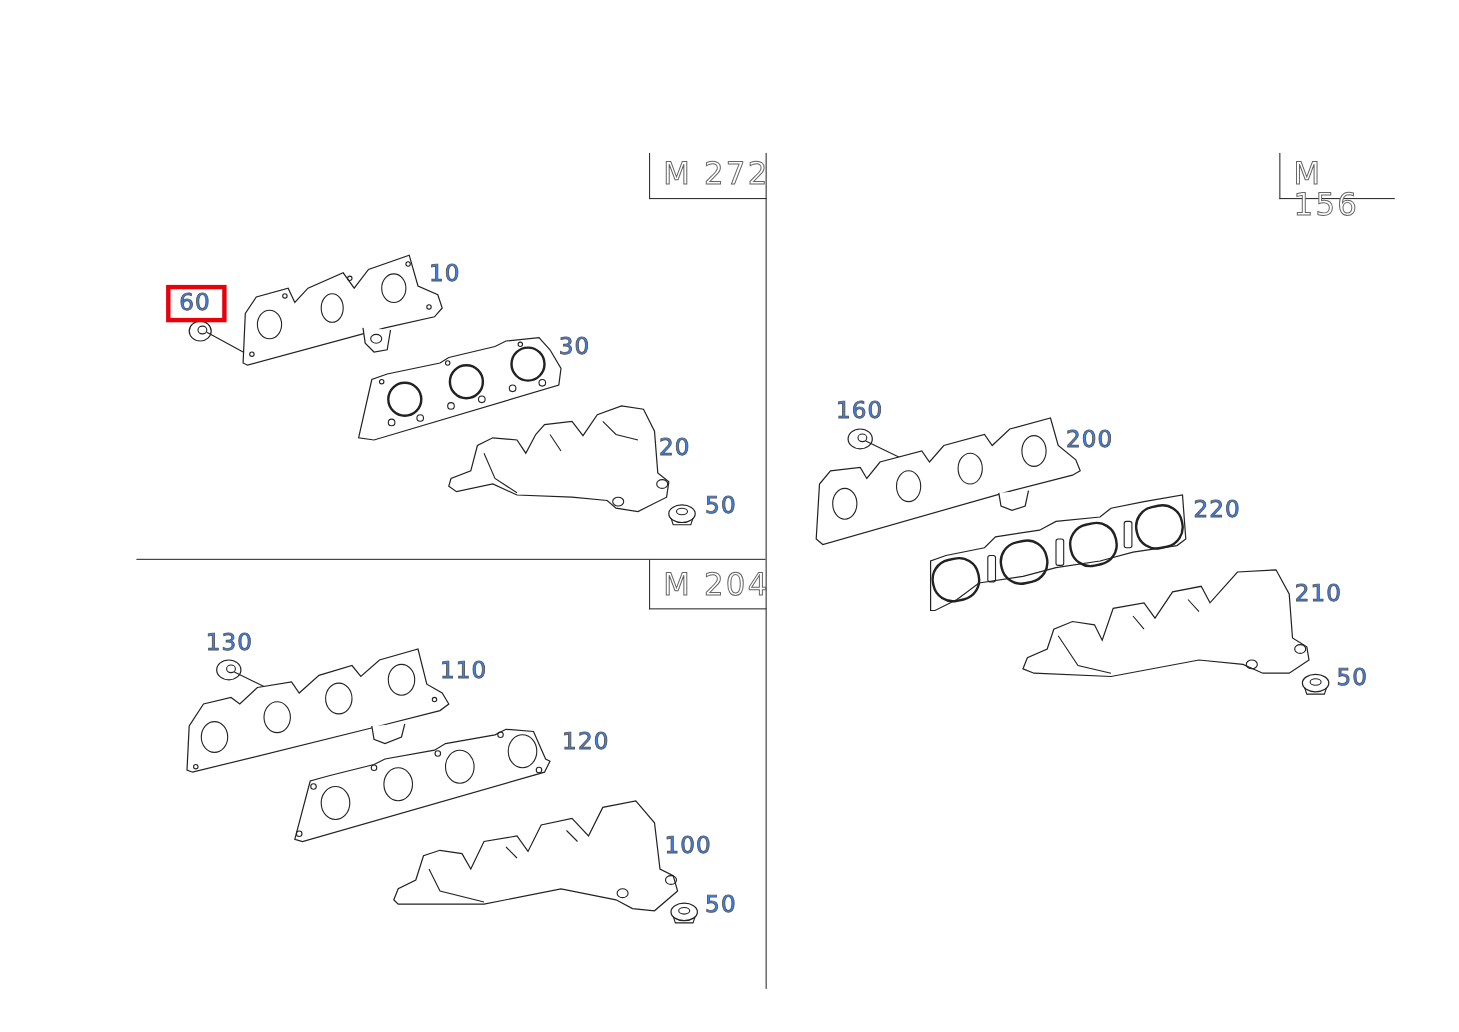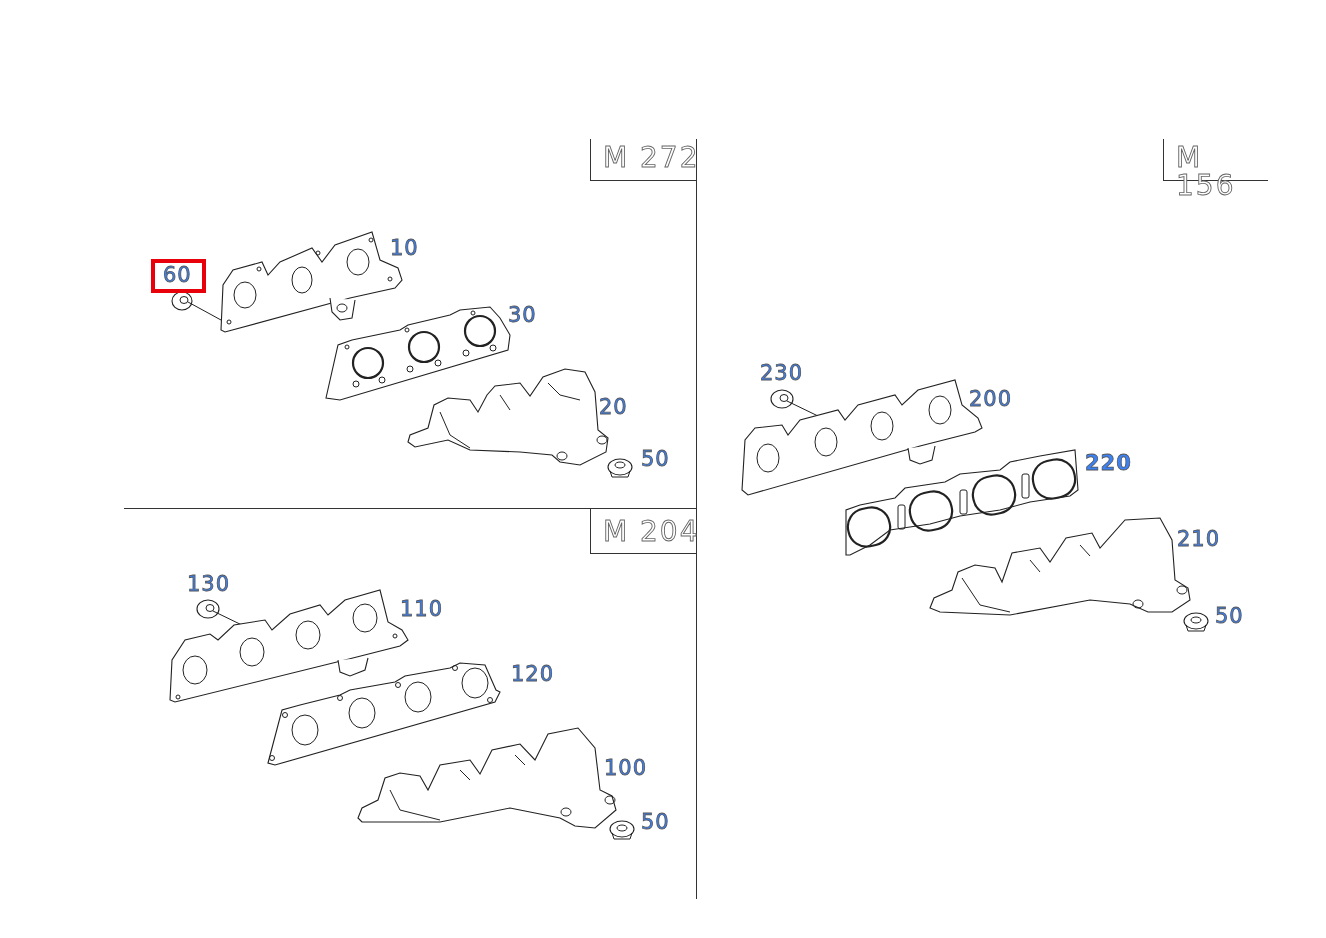--- a/index.html
+++ b/index.html
@@ -172,18 +172,18 @@
   <div class="label" style="left:508px;top:305px;">30</div>
   <div class="label" style="left:599px;top:397px;">20</div>
   <div class="label" style="left:641px;top:449px;">50</div>
 
   <div class="label" style="left:187px;top:574px;">130</div>
   <div class="label" style="left:400px;top:599px;">110</div>
   <div class="label" style="left:511px;top:664px;">120</div>
   <div class="label" style="left:604px;top:758px;">100</div>
   <div class="label" style="left:641px;top:812px;">50</div>
 
-  <div class="label" style="left:760px;top:363px;">230</div>
+  <div class="label" style="left:760px;top:363px;">160</div>
   <div class="label" style="left:969px;top:389px;">200</div>
-  <div class="label" style="left:1085px;top:453px;font-weight:bold;">220</div>
+  <div class="label" style="left:1085px;top:453px;">220</div>
   <div class="label" style="left:1177px;top:529px;">210</div>
   <div class="label" style="left:1215px;top:606px;">50</div>
 </div>
 
 </body></html>

